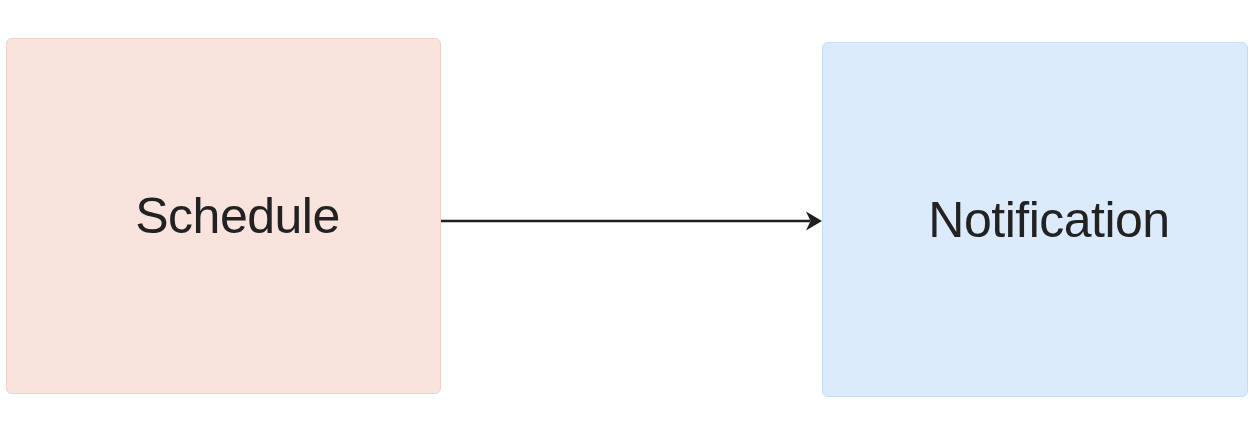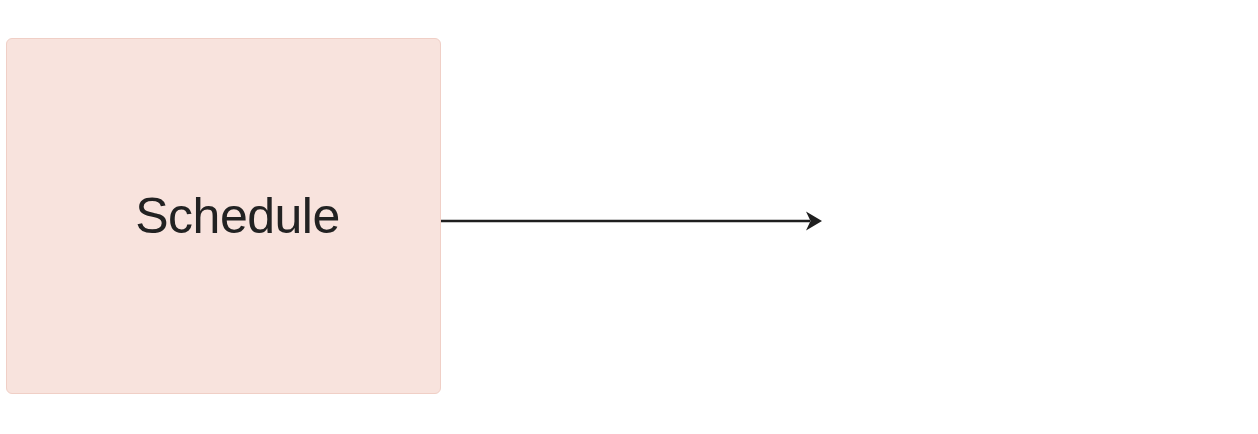--- a/index.html
+++ b/index.html
@@ -82,14 +82,17 @@
     <span class="node-label">Schedule</span>
   </div>
 
   <svg id="edge-layer" viewBox="0 0 1258 434">
     <g>
       <line class="edge-line" x1="441" y1="221" x2="810" y2="221"></line>
       <path class="edge-head" d="M 806 211.5 L 822 221 L 806 230.5 L 810.5 221 Z"></path>
     </g>
   </svg>
 
+  <div class="node" id="node-notification">
+    <span class="node-label">Notification</span>
+  </div>
 
 </div>
 
 </body></html>

